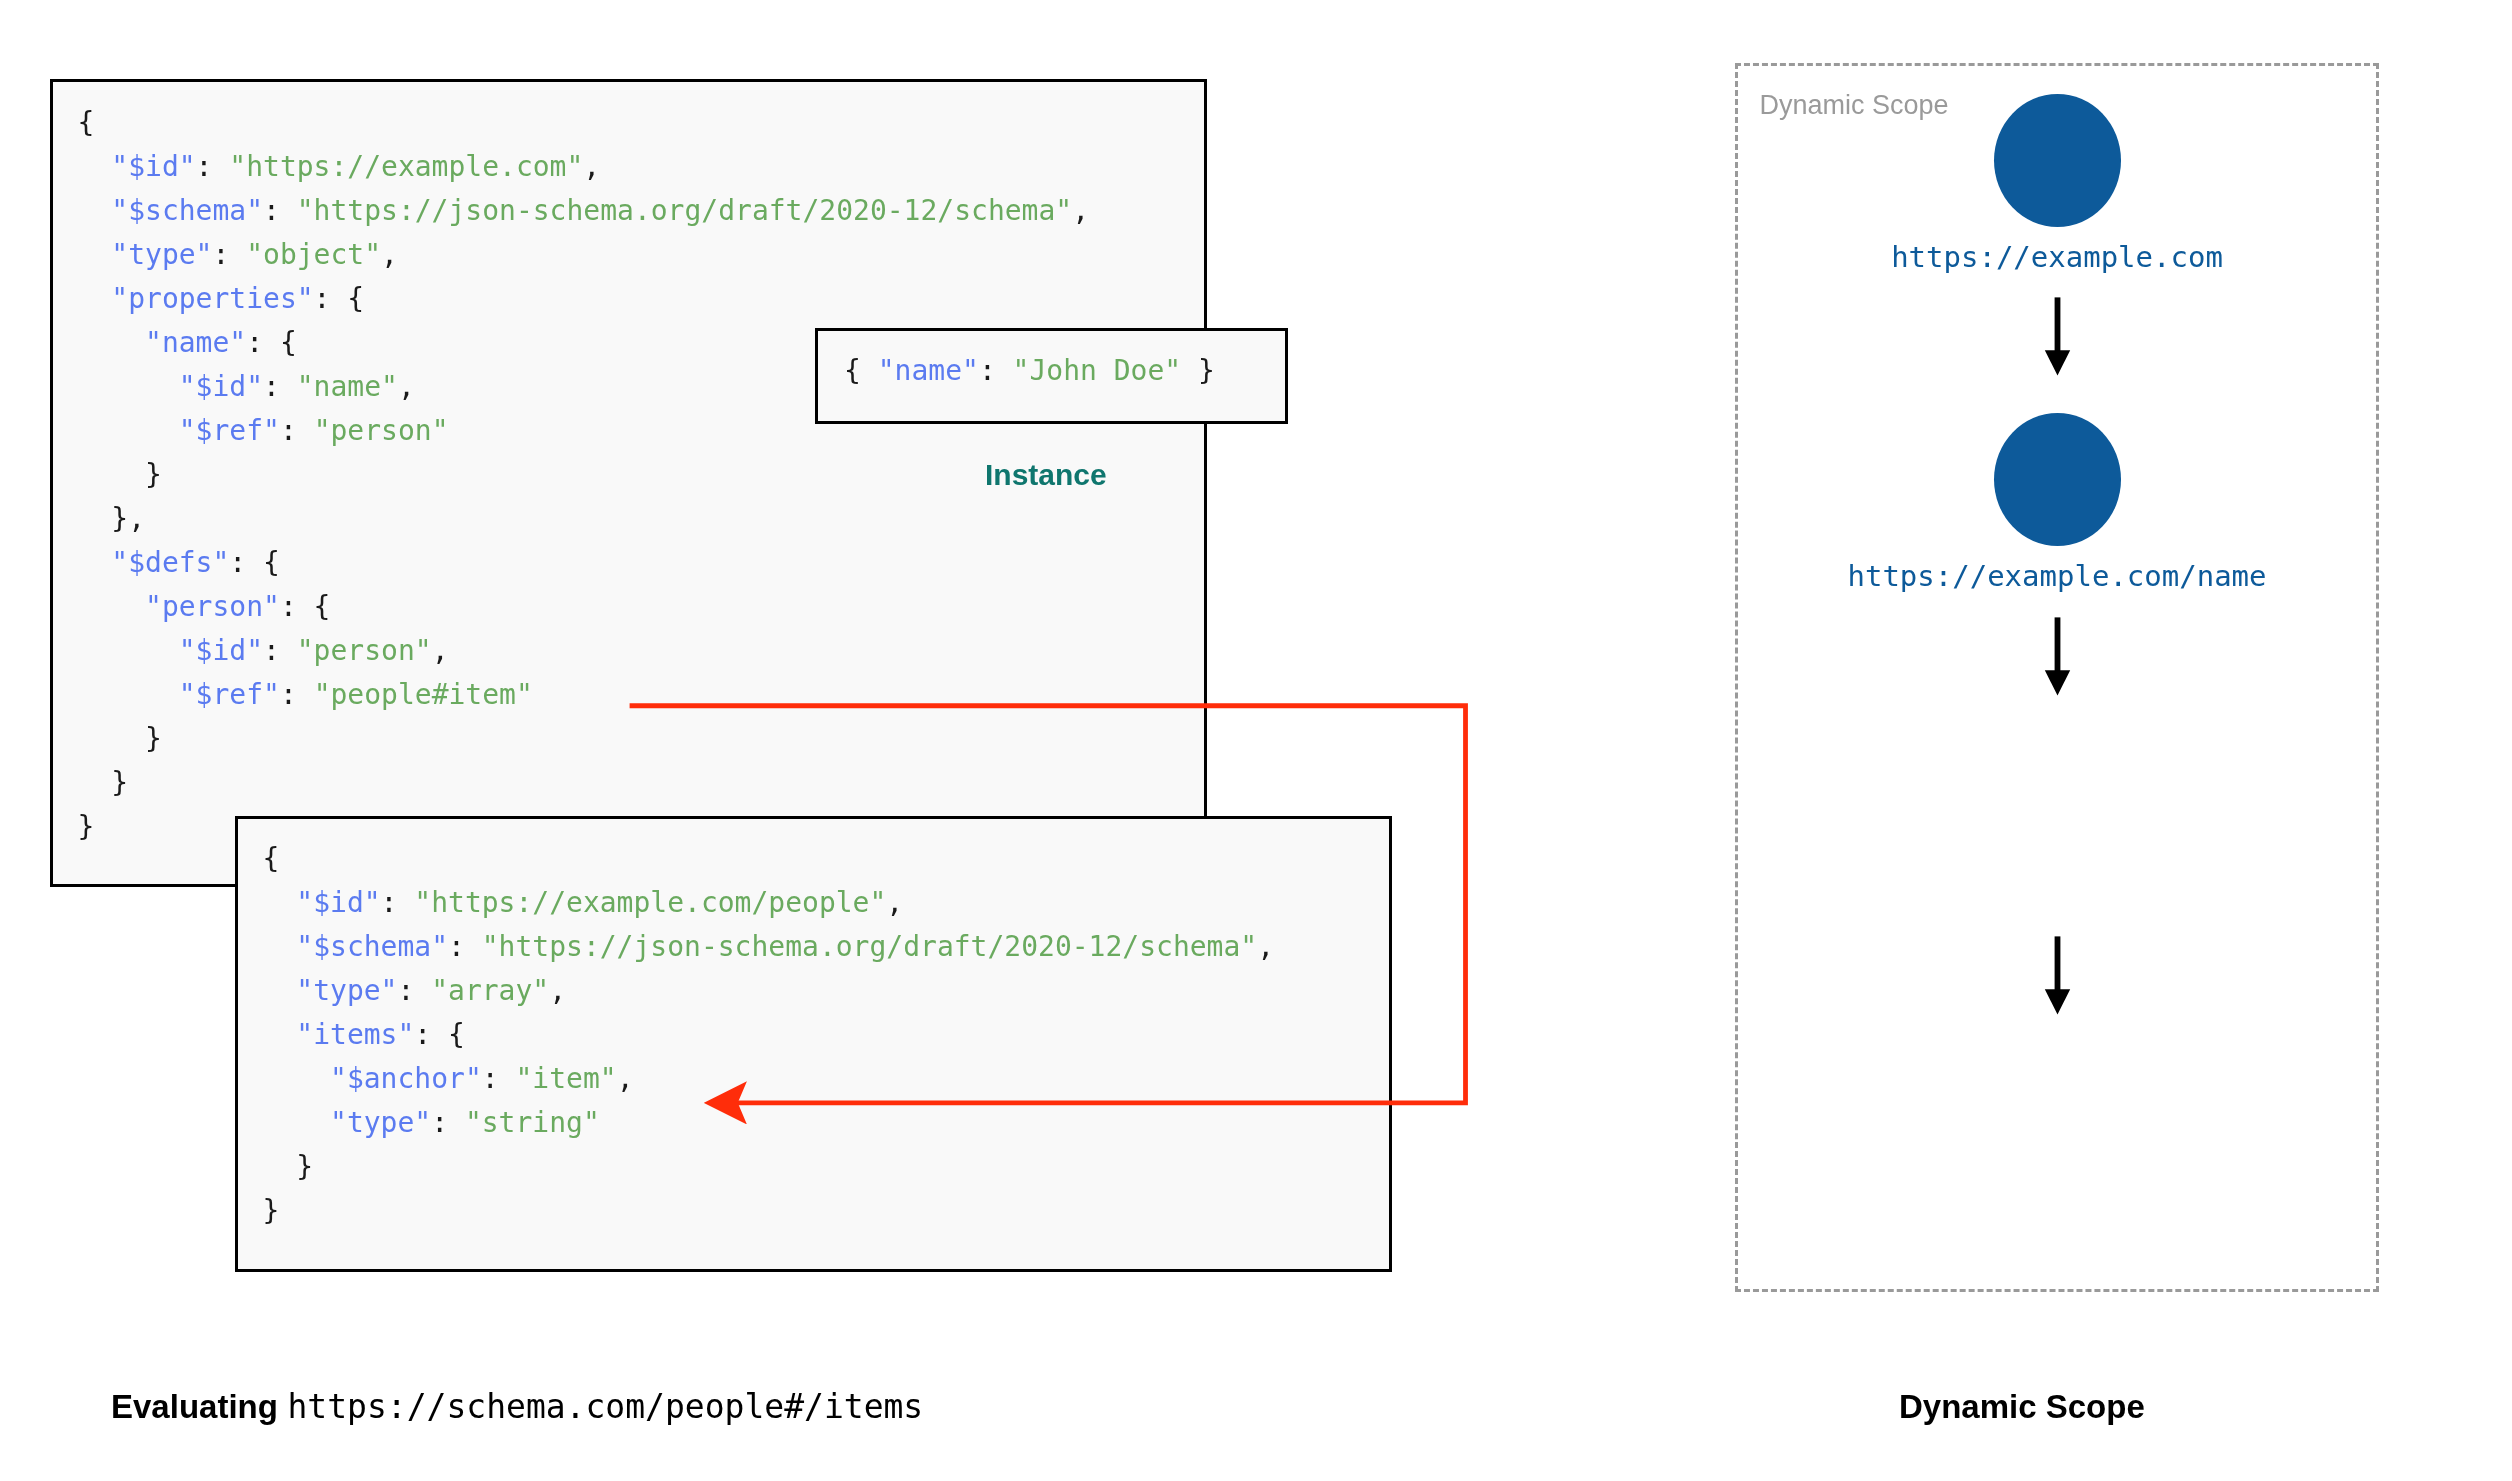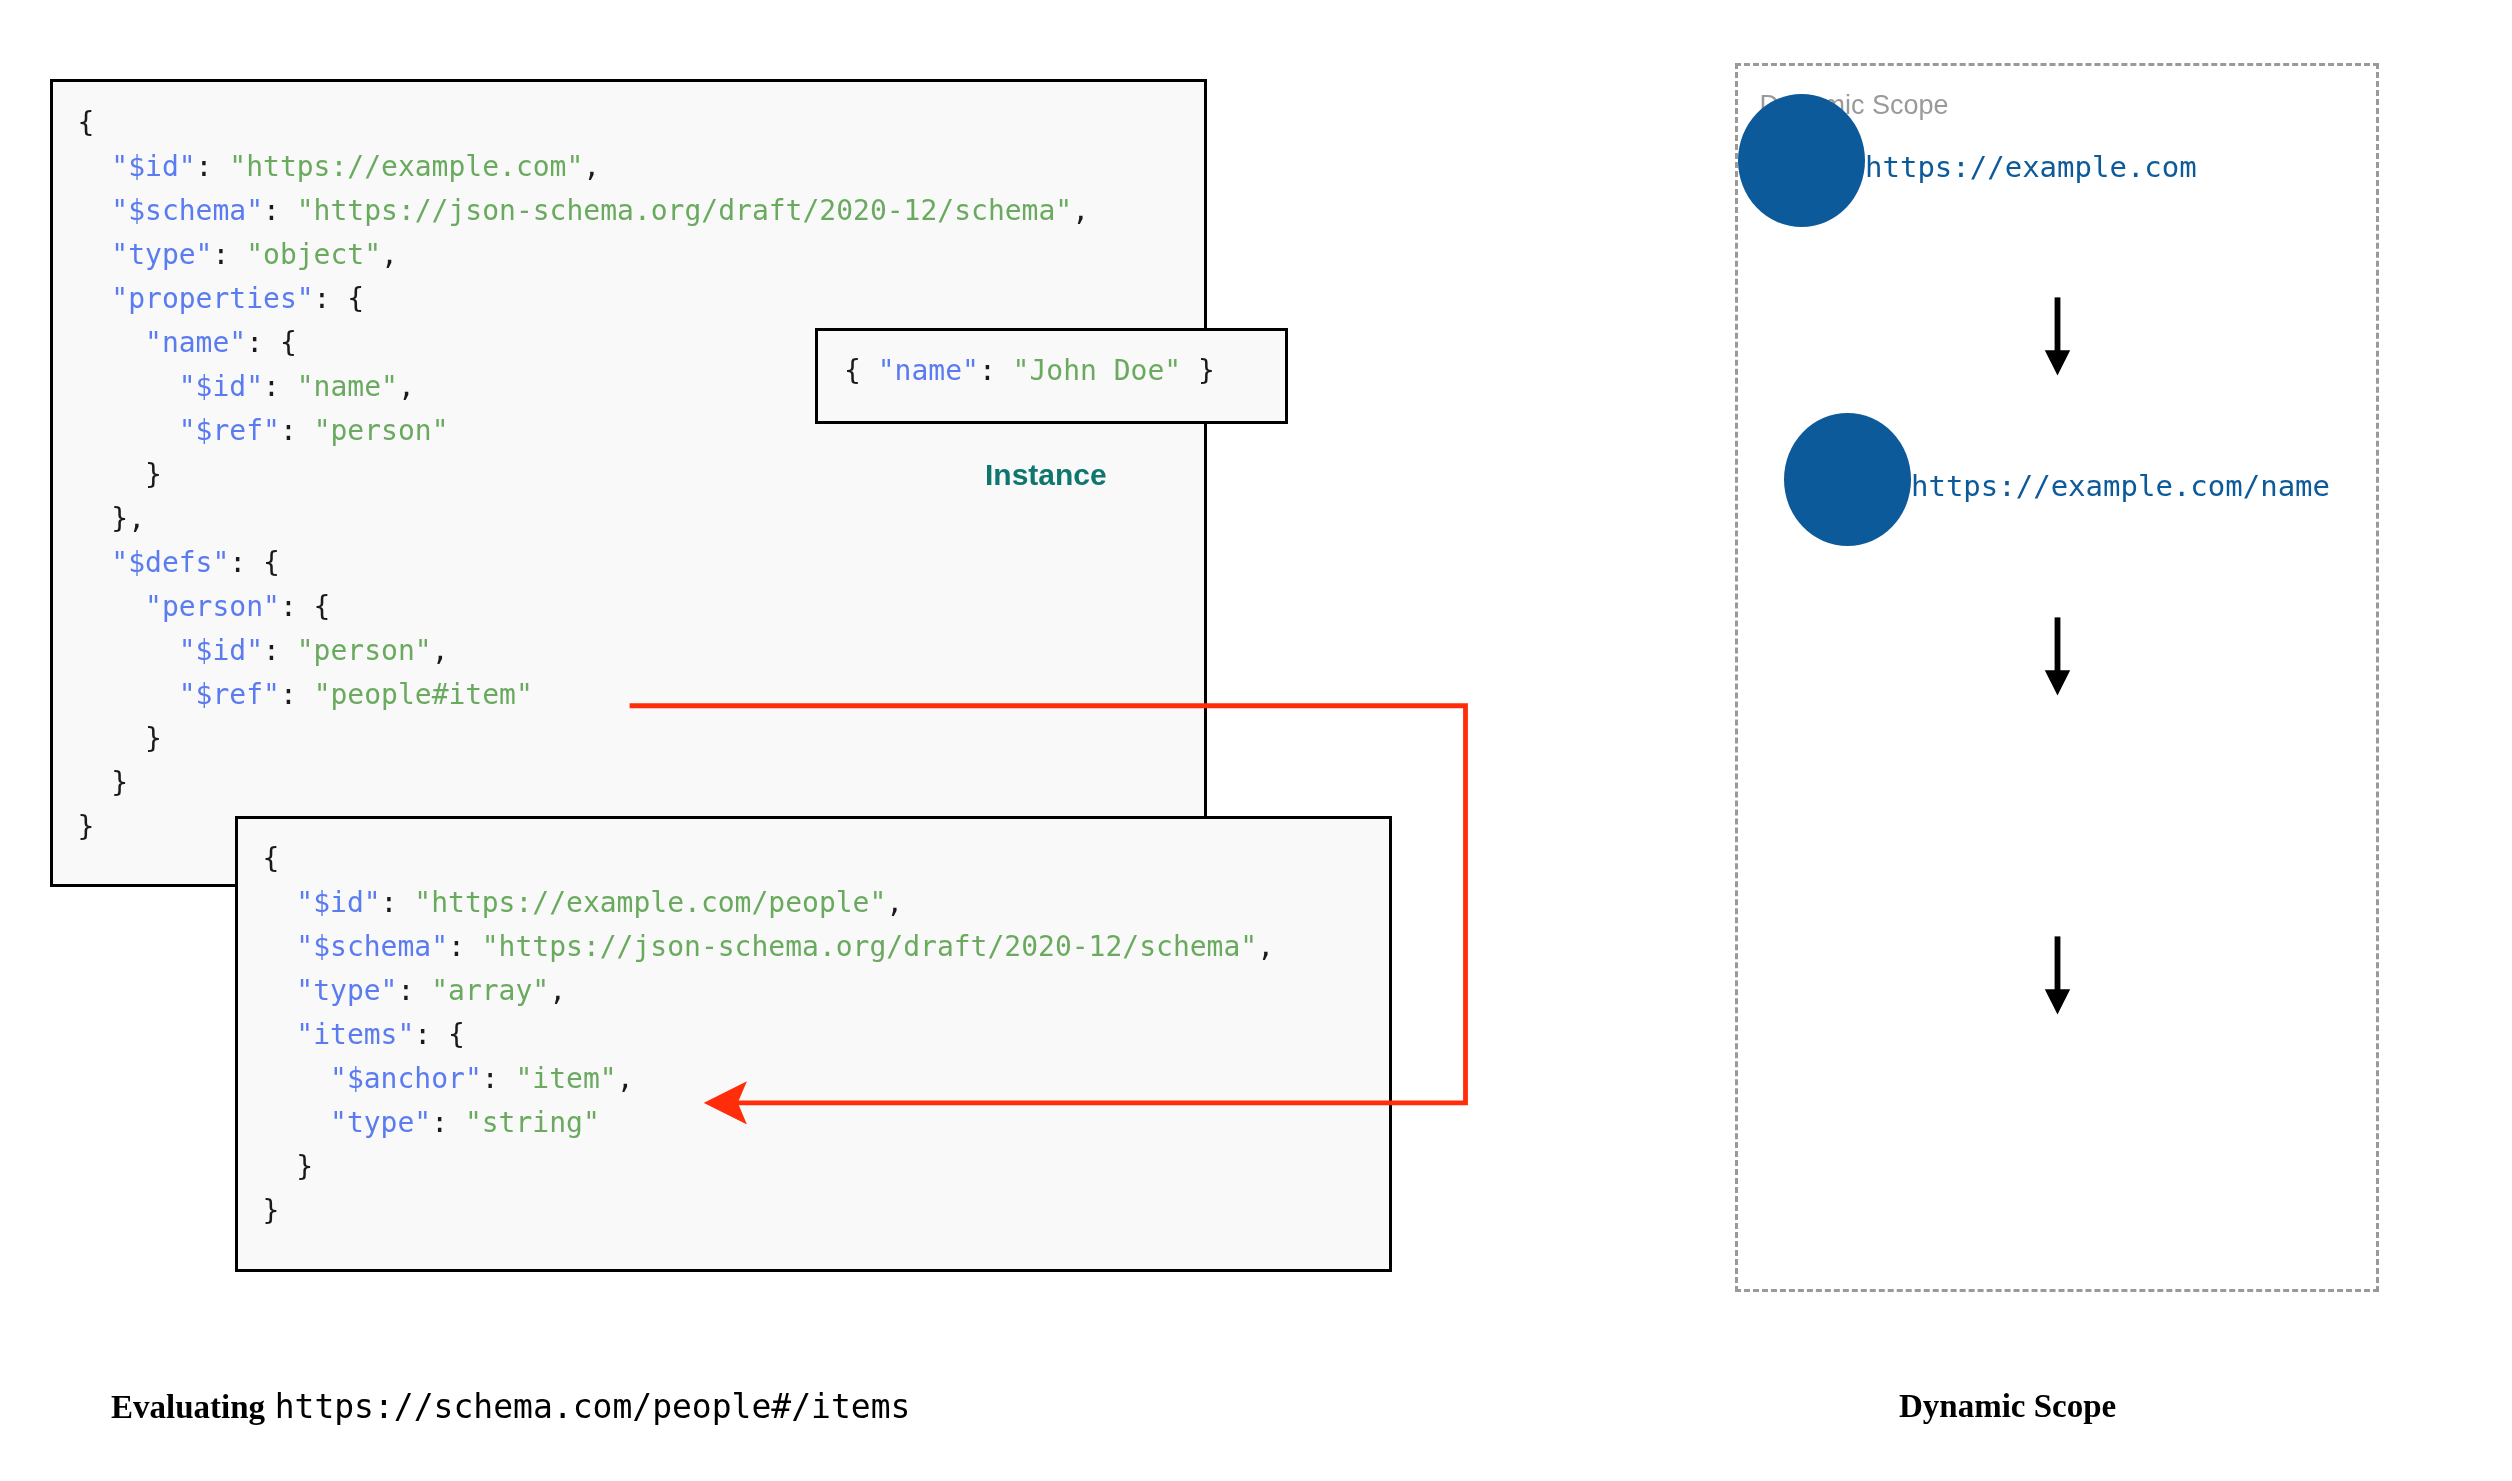--- a/index.html
+++ b/index.html
@@ -65,21 +65,21 @@
     font-family: "Liberation Sans", sans-serif;
     font-size: 27px;
     line-height: 27px;
     white-space: nowrap;
   }
 
   .scope-node {
     position: absolute;
     width: 100%;
     display: flex;
-    flex-direction: row;
+    flex-direction: column;
     align-items: center;
   }
   .node-ellipse {
     width: 127px;
     height: 133px;
     border-radius: 50%;
     background: #0D5A9A;
   }
   .node-label {
     margin-top: 14px;
@@ -96,21 +96,21 @@
     justify-content: center;
   }
 
   
   .caption {
     position: absolute;
     white-space: nowrap;
     color: #000000;
   }
   .caption-strong {
-    font-family: Liberation Serif, serif;
+    font-family: Liberation Sans, sans-serif;
     font-weight: bold;
     font-size: 33px;
     line-height: 33px;
   }
   .caption-mono {
     font-family: "DejaVu Sans Mono", "Liberation Mono", monospace;
     font-size: 33px;
     line-height: 33px;
   }
   .instance-caption {

